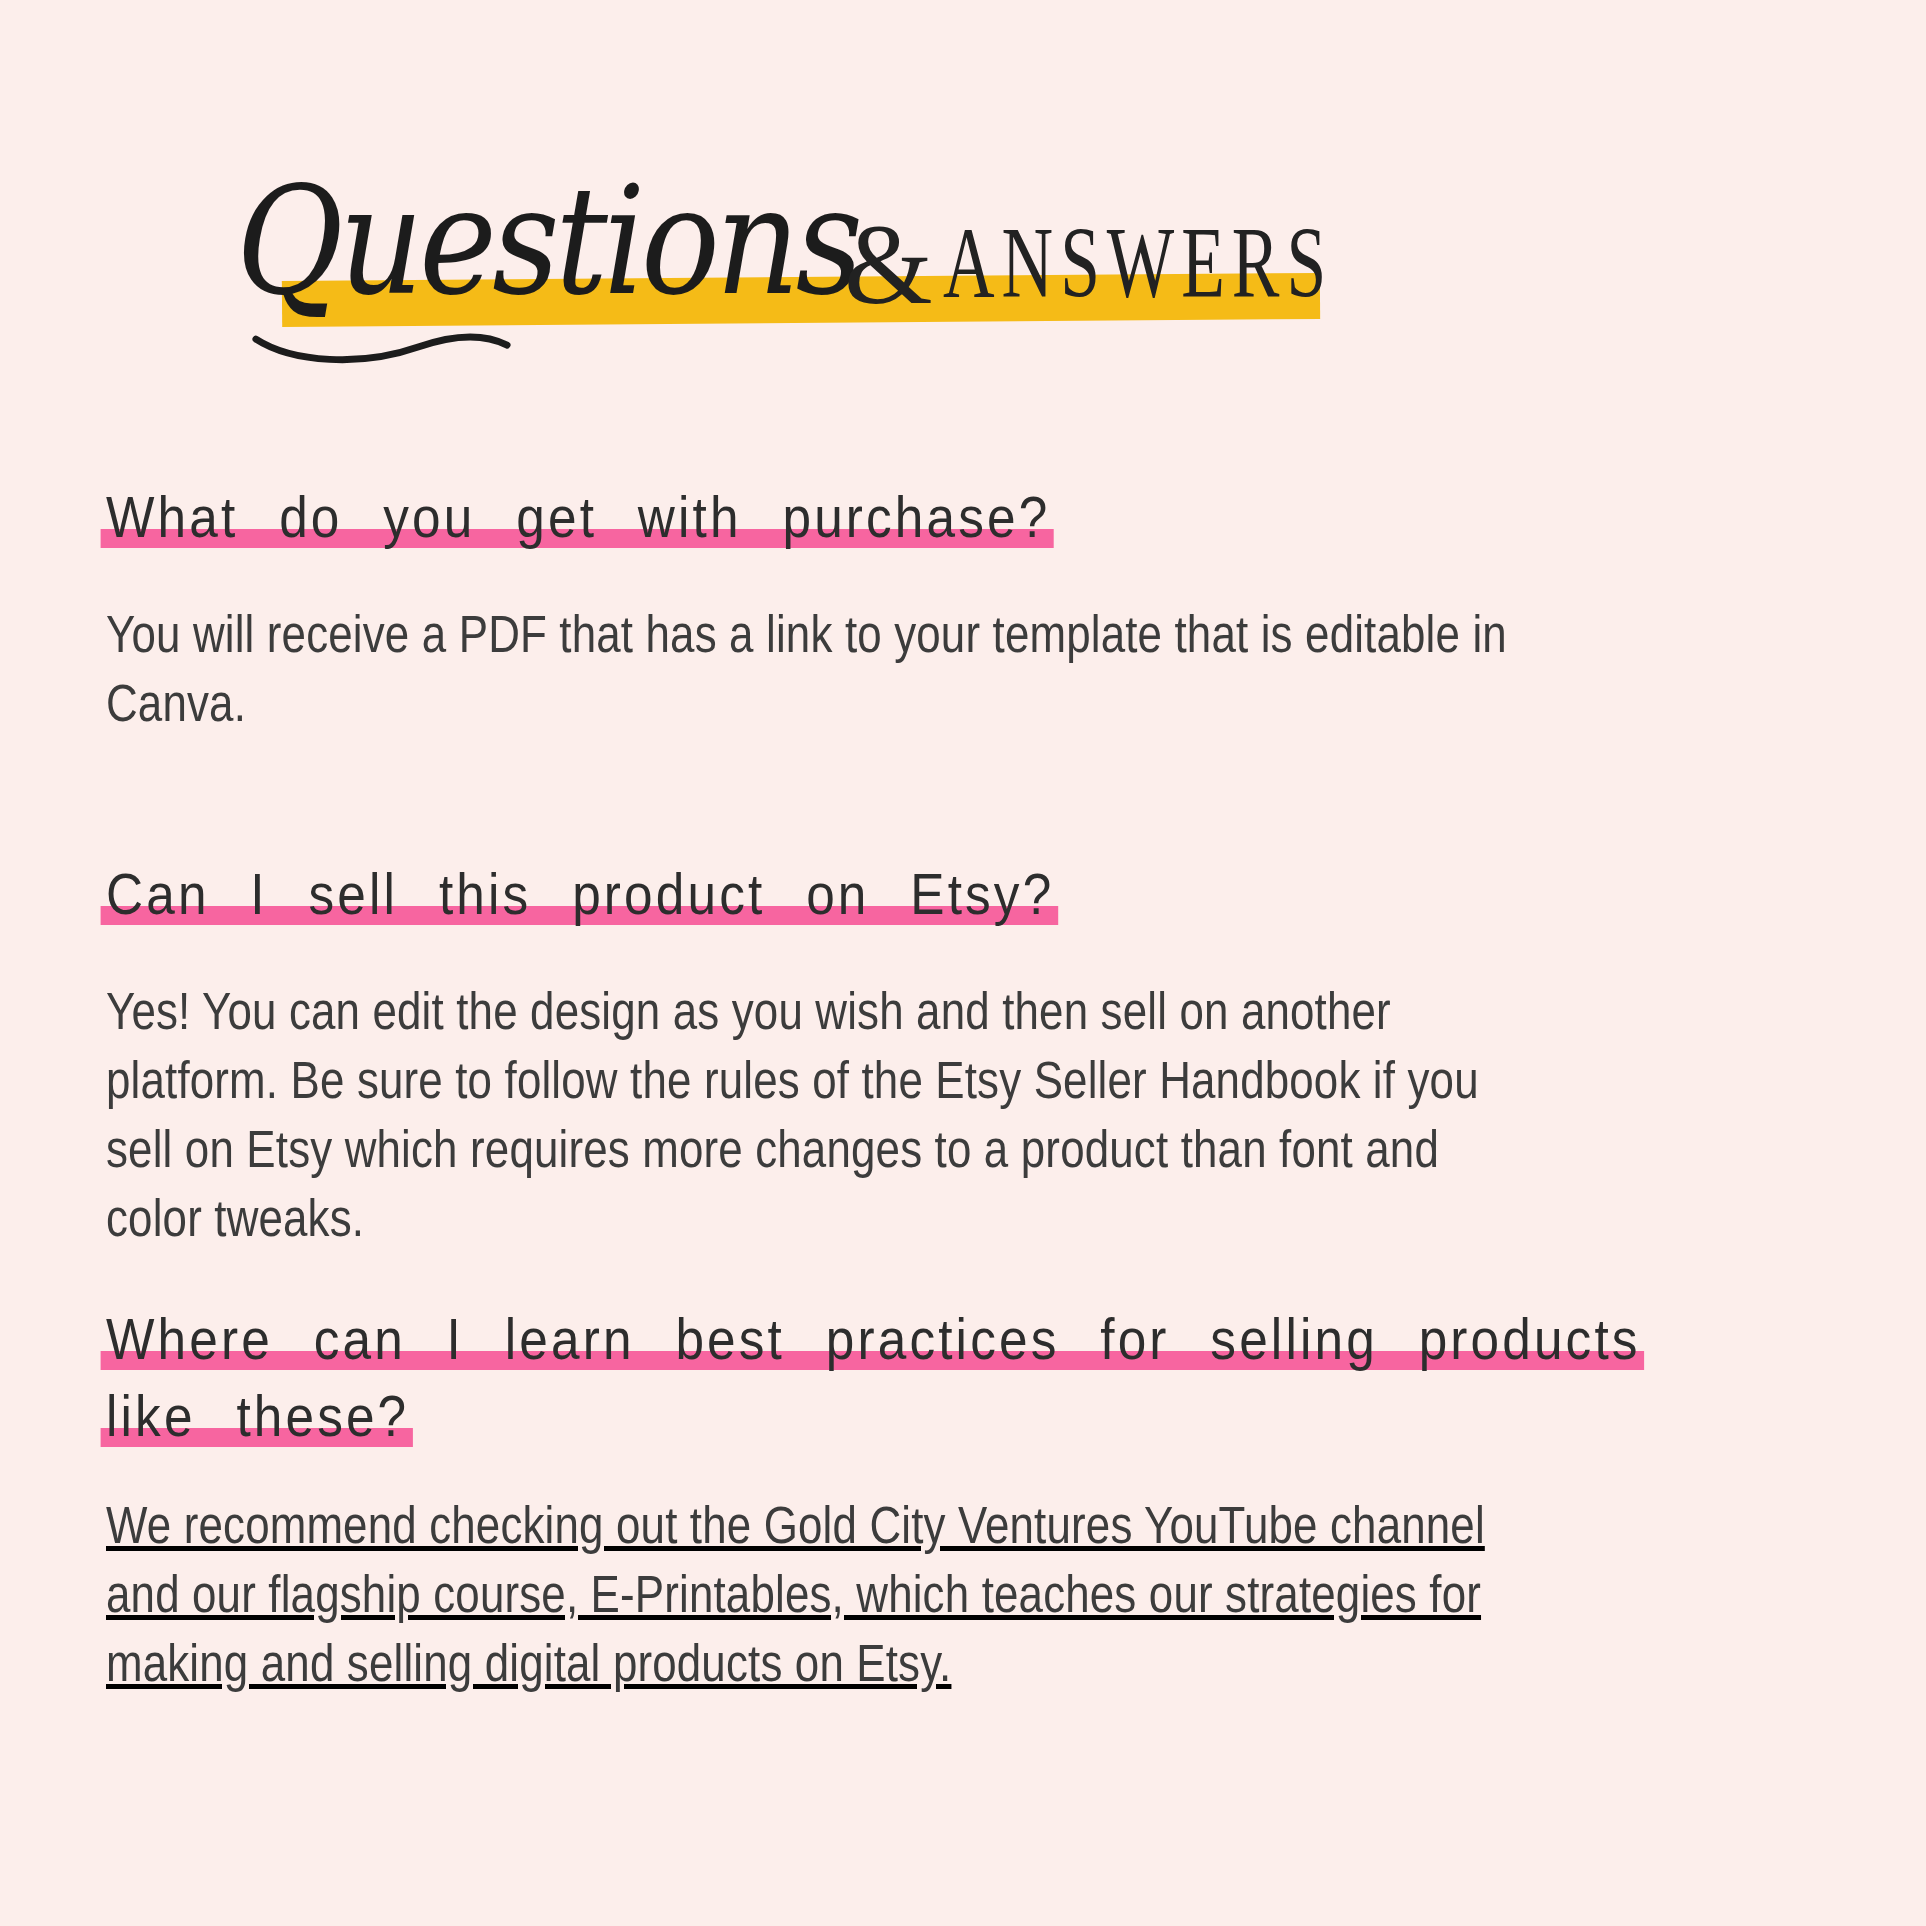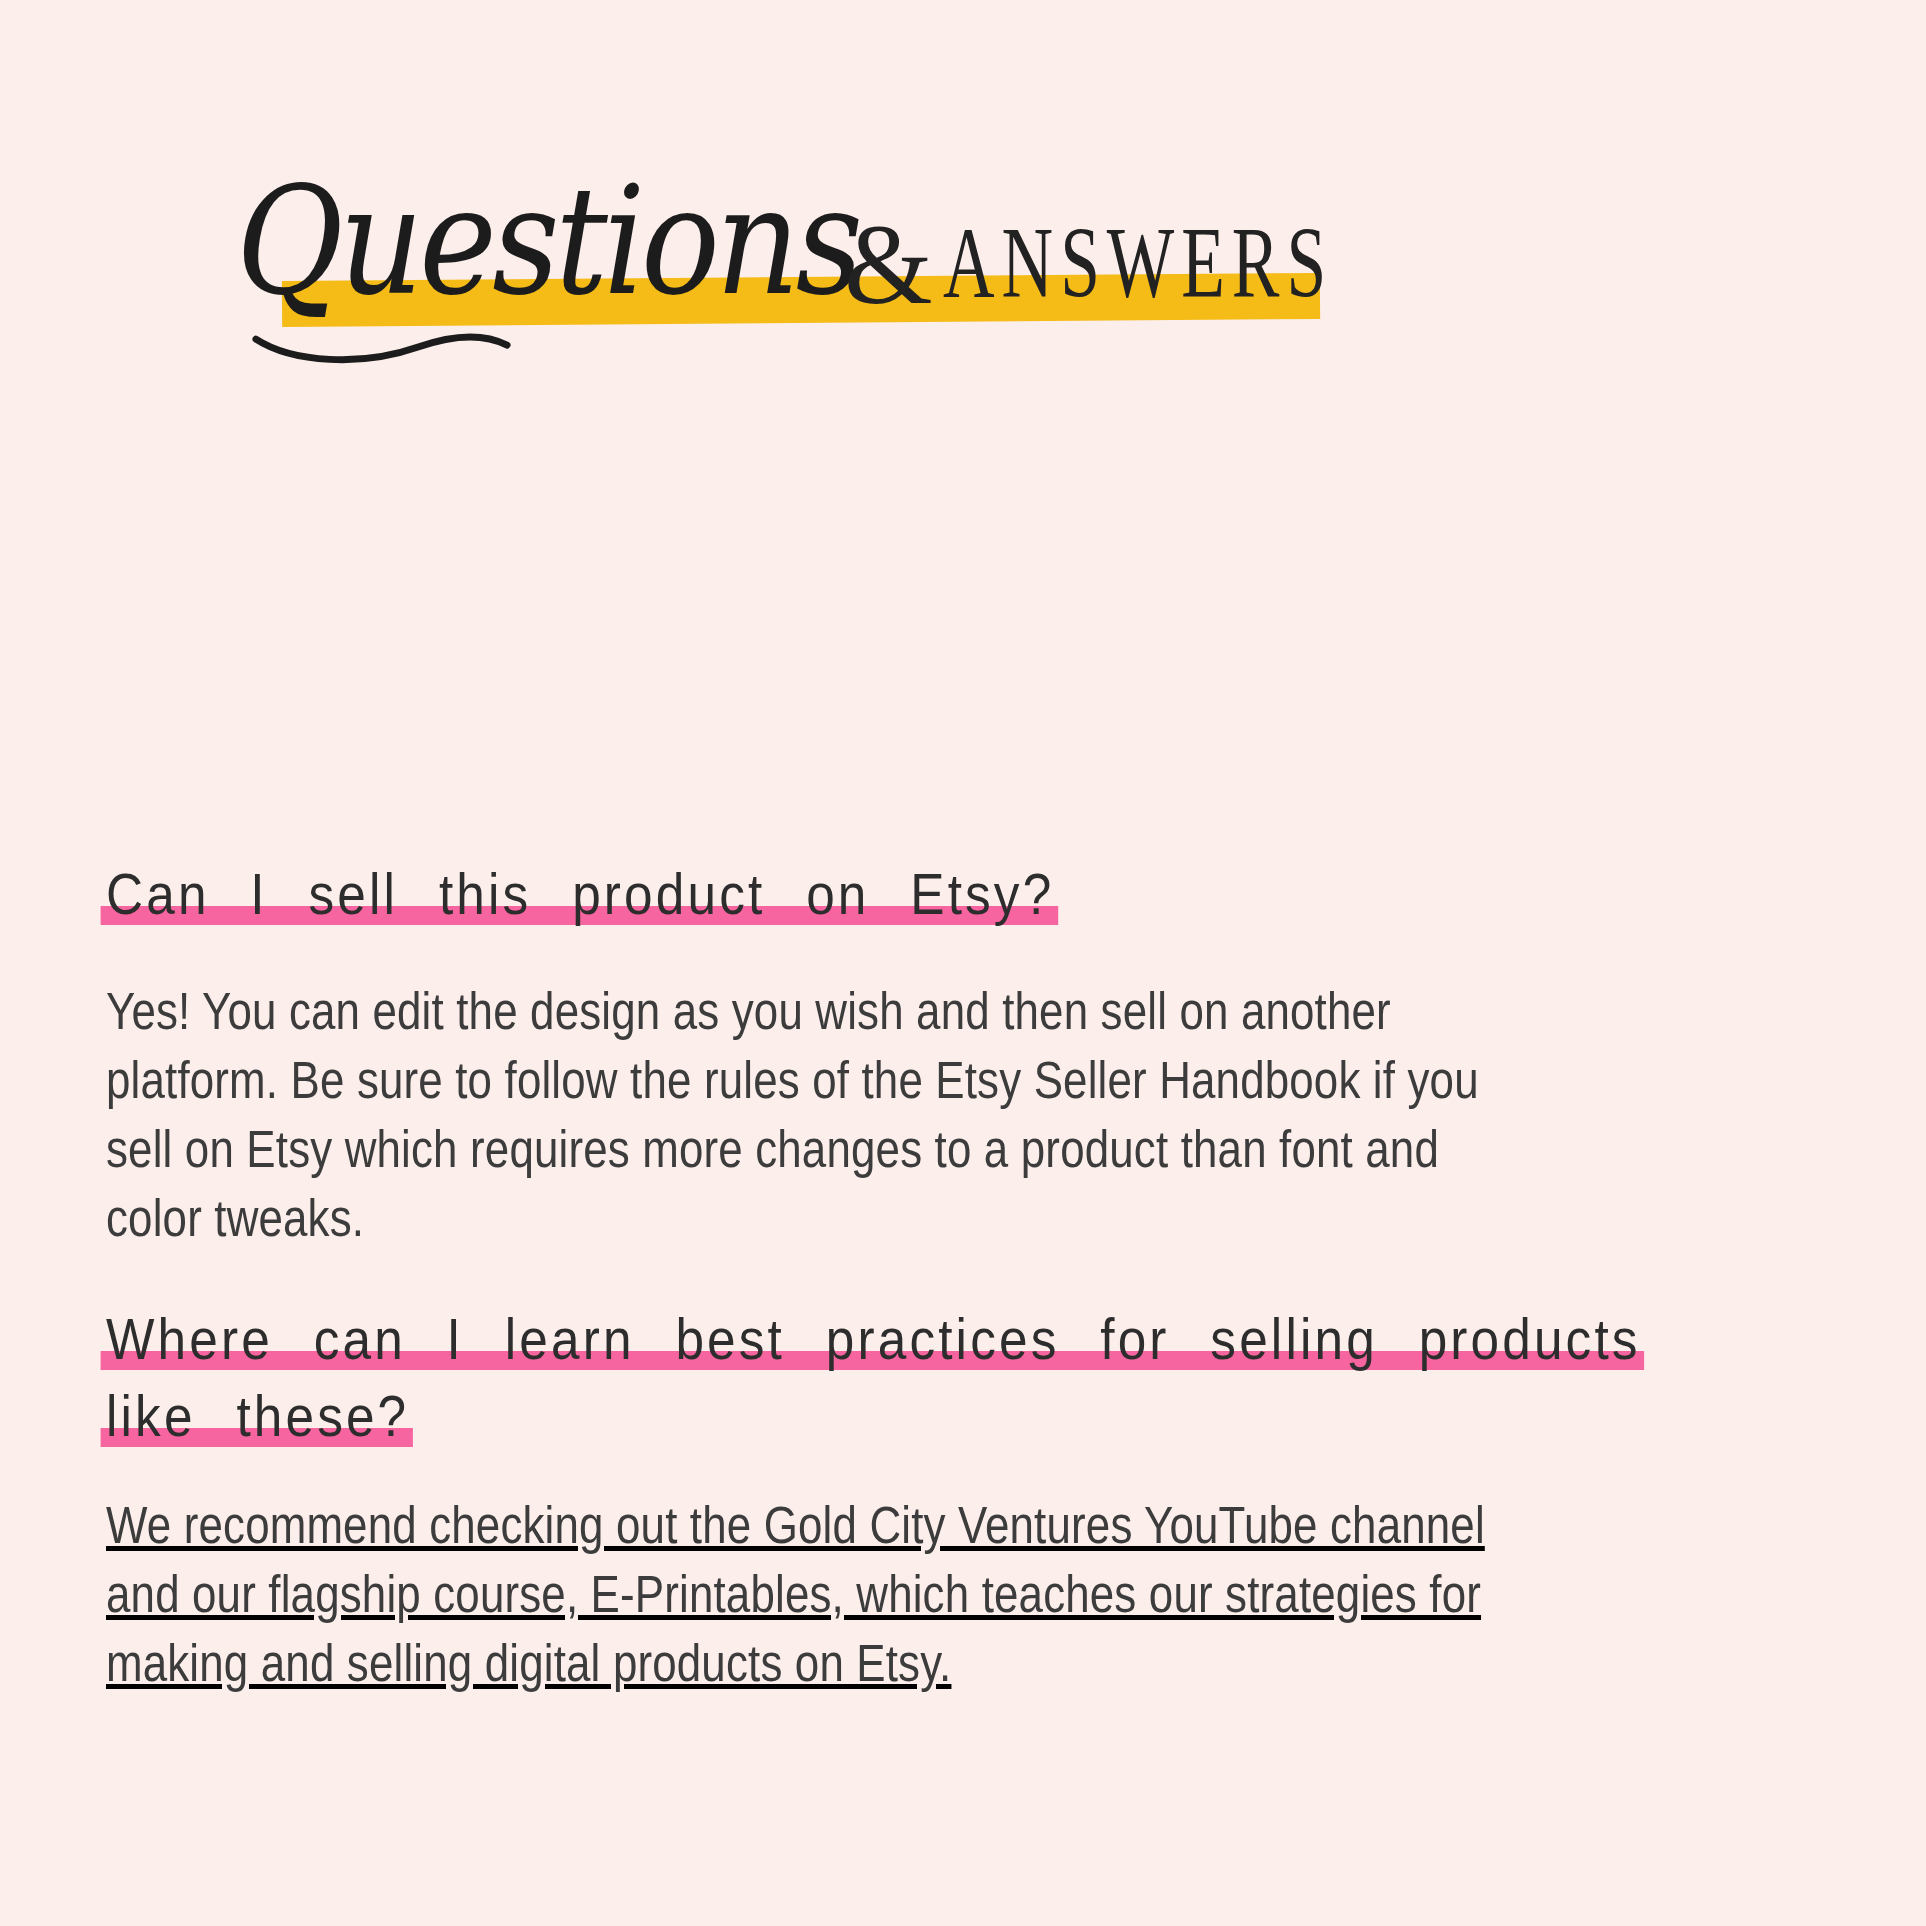--- a/index.html
+++ b/index.html
@@ -74,20 +74,31 @@
   <header>
     <div class="title-bar"></div>
     <div class="title-script">Questions</div>
     <svg class="title-swash" width="267" height="50" viewBox="0 0 270 50">
       <path d="M 8 16 C 45 40, 115 44, 172 24 C 212 10, 242 12, 262 22" fill="none" stroke="#1c1c1c" stroke-width="7" stroke-linecap="round"></path>
     </svg>
     <div class="title-amp">&amp;</div>
     <div class="title-caps">ANSWERS</div>
   </header>
 
+  <section class="section section-1">
+    <div class="question">
+      <div class="q-line">
+        <span>What do you get with purchase?</span>
+      </div>
+    </div>
+    <div class="answer">
+      <div class="a-line">You will receive a PDF that has a link to your template that is editable in</div>
+      <div class="a-line">Canva.</div>
+    </div>
+  </section>
 
   <section class="section section-2">
     <div class="question">
       <div class="q-line">
         <span>Can I sell this product on Etsy?</span>
       </div>
     </div>
     <div class="answer">
       <div class="a-line">Yes! You can edit the design as you wish and then sell on another</div>
       <div class="a-line">platform. Be sure to follow the rules of the Etsy Seller Handbook if you</div>

